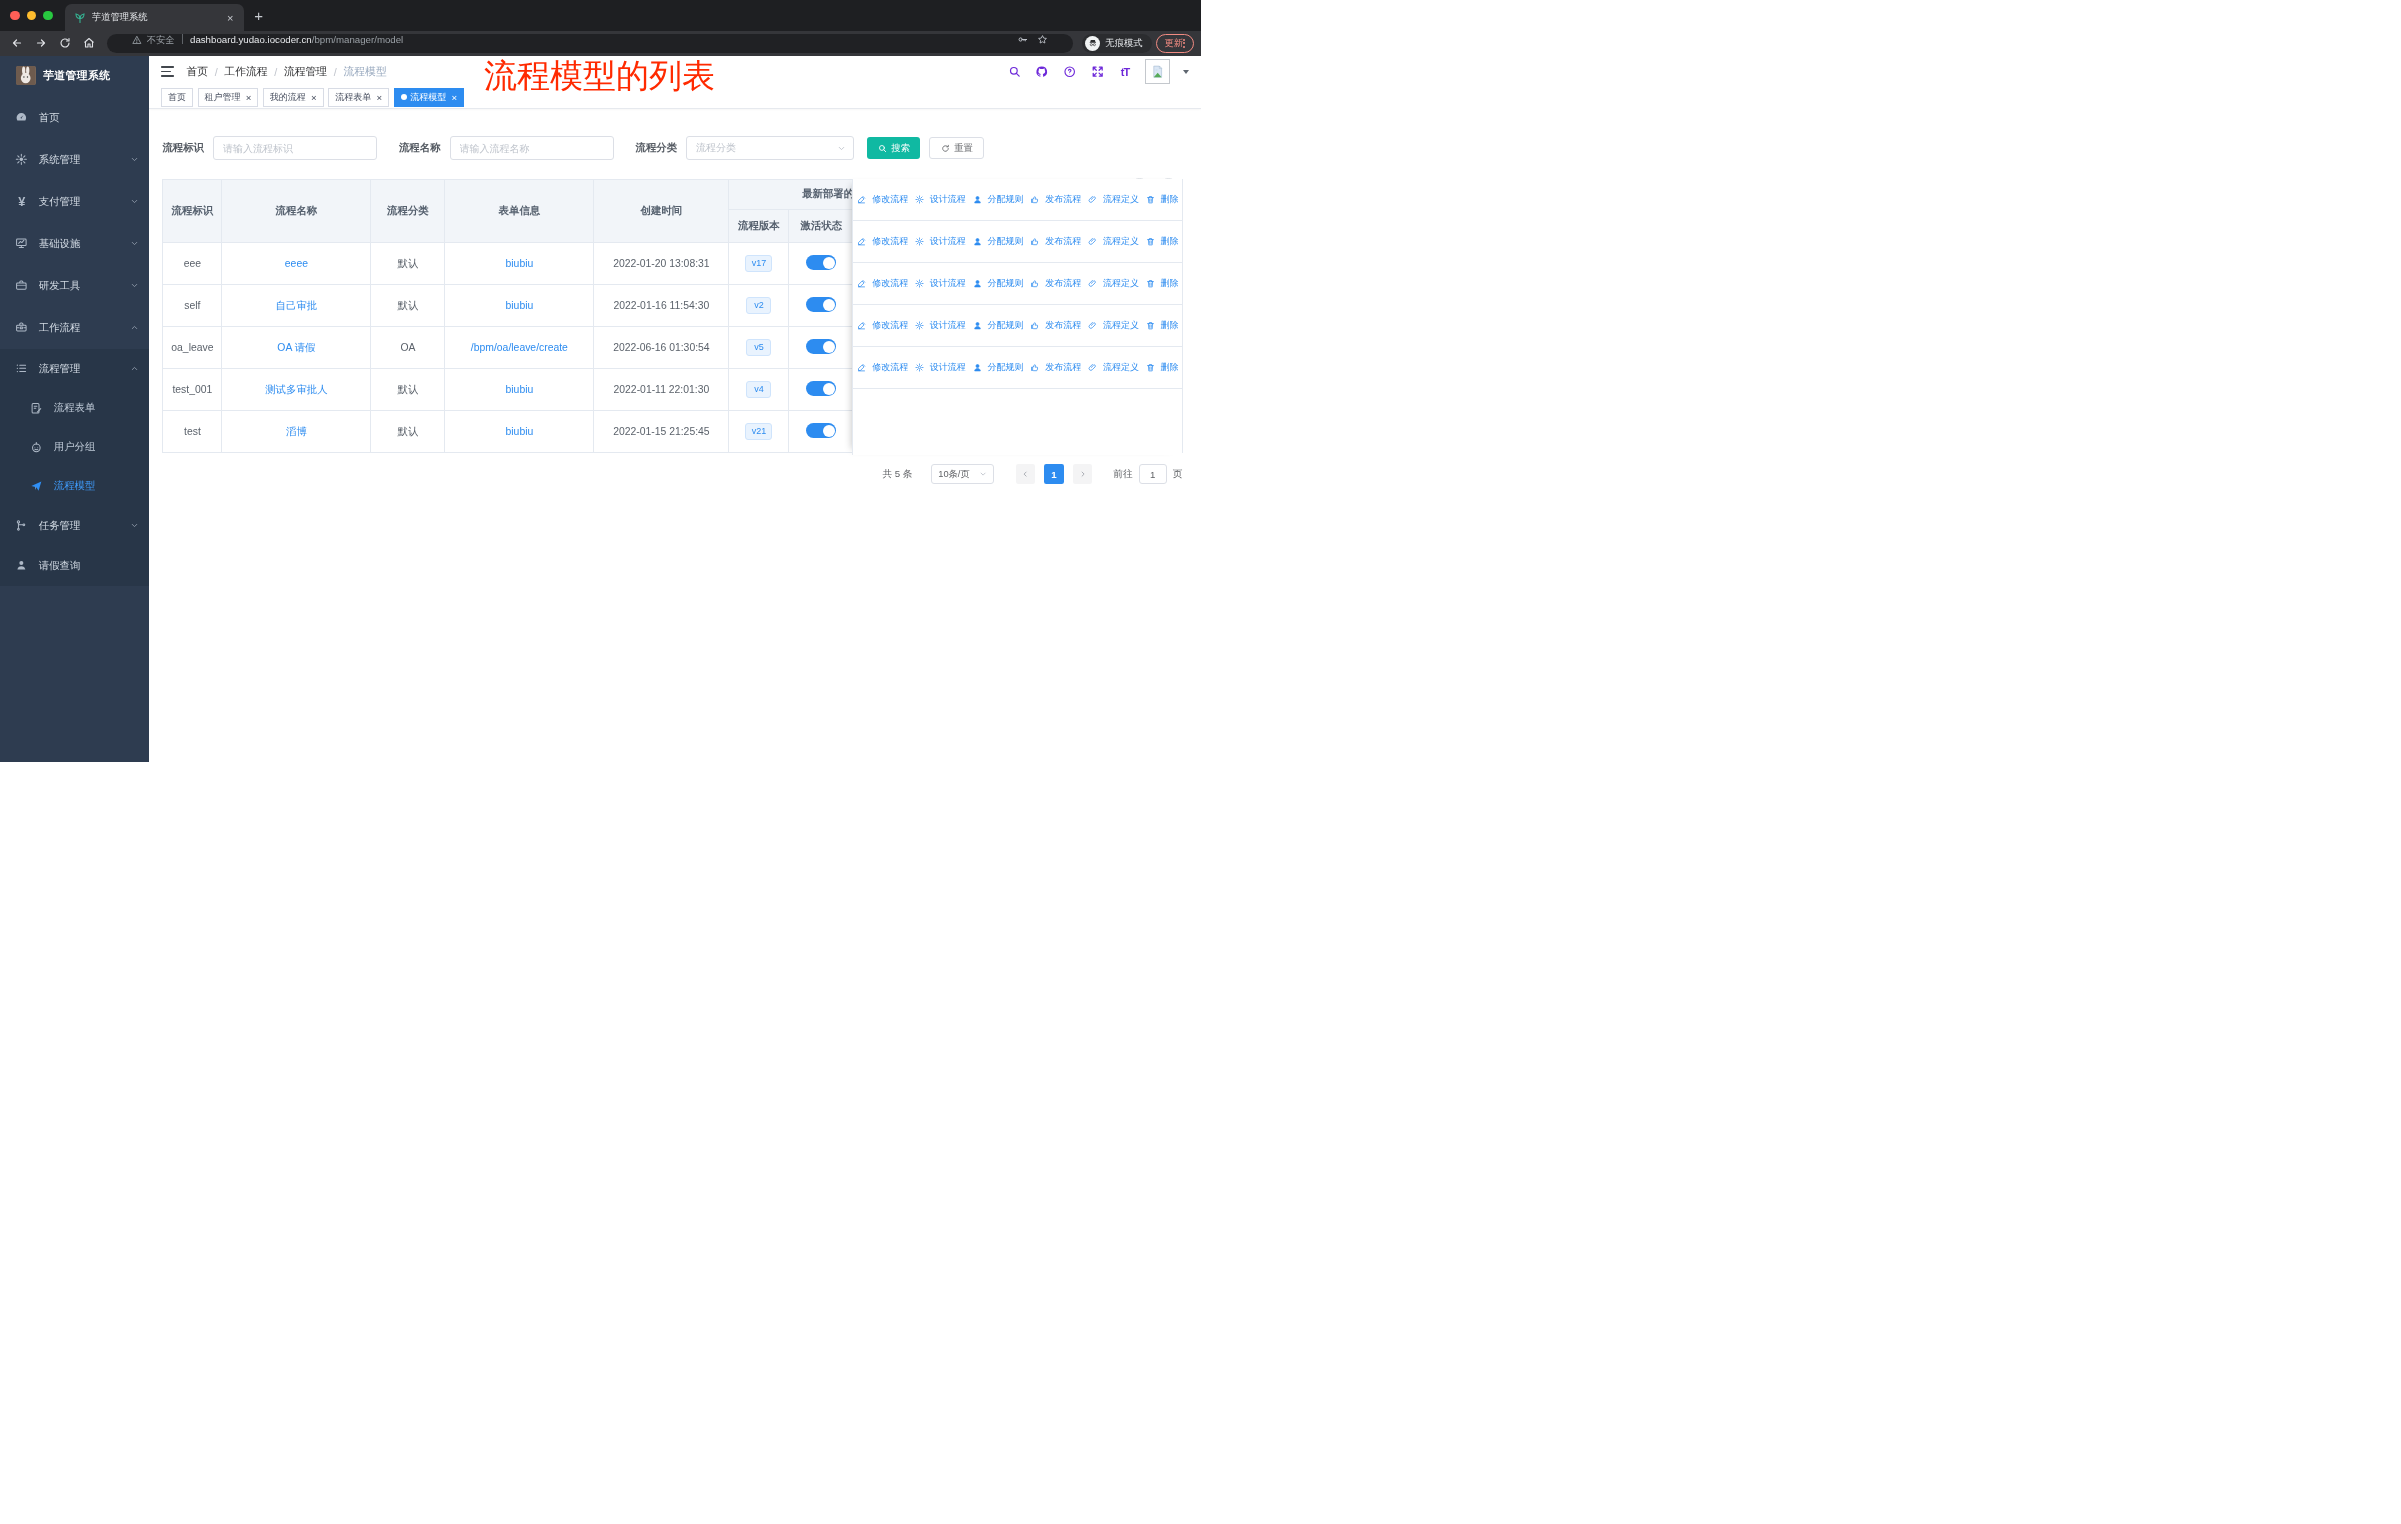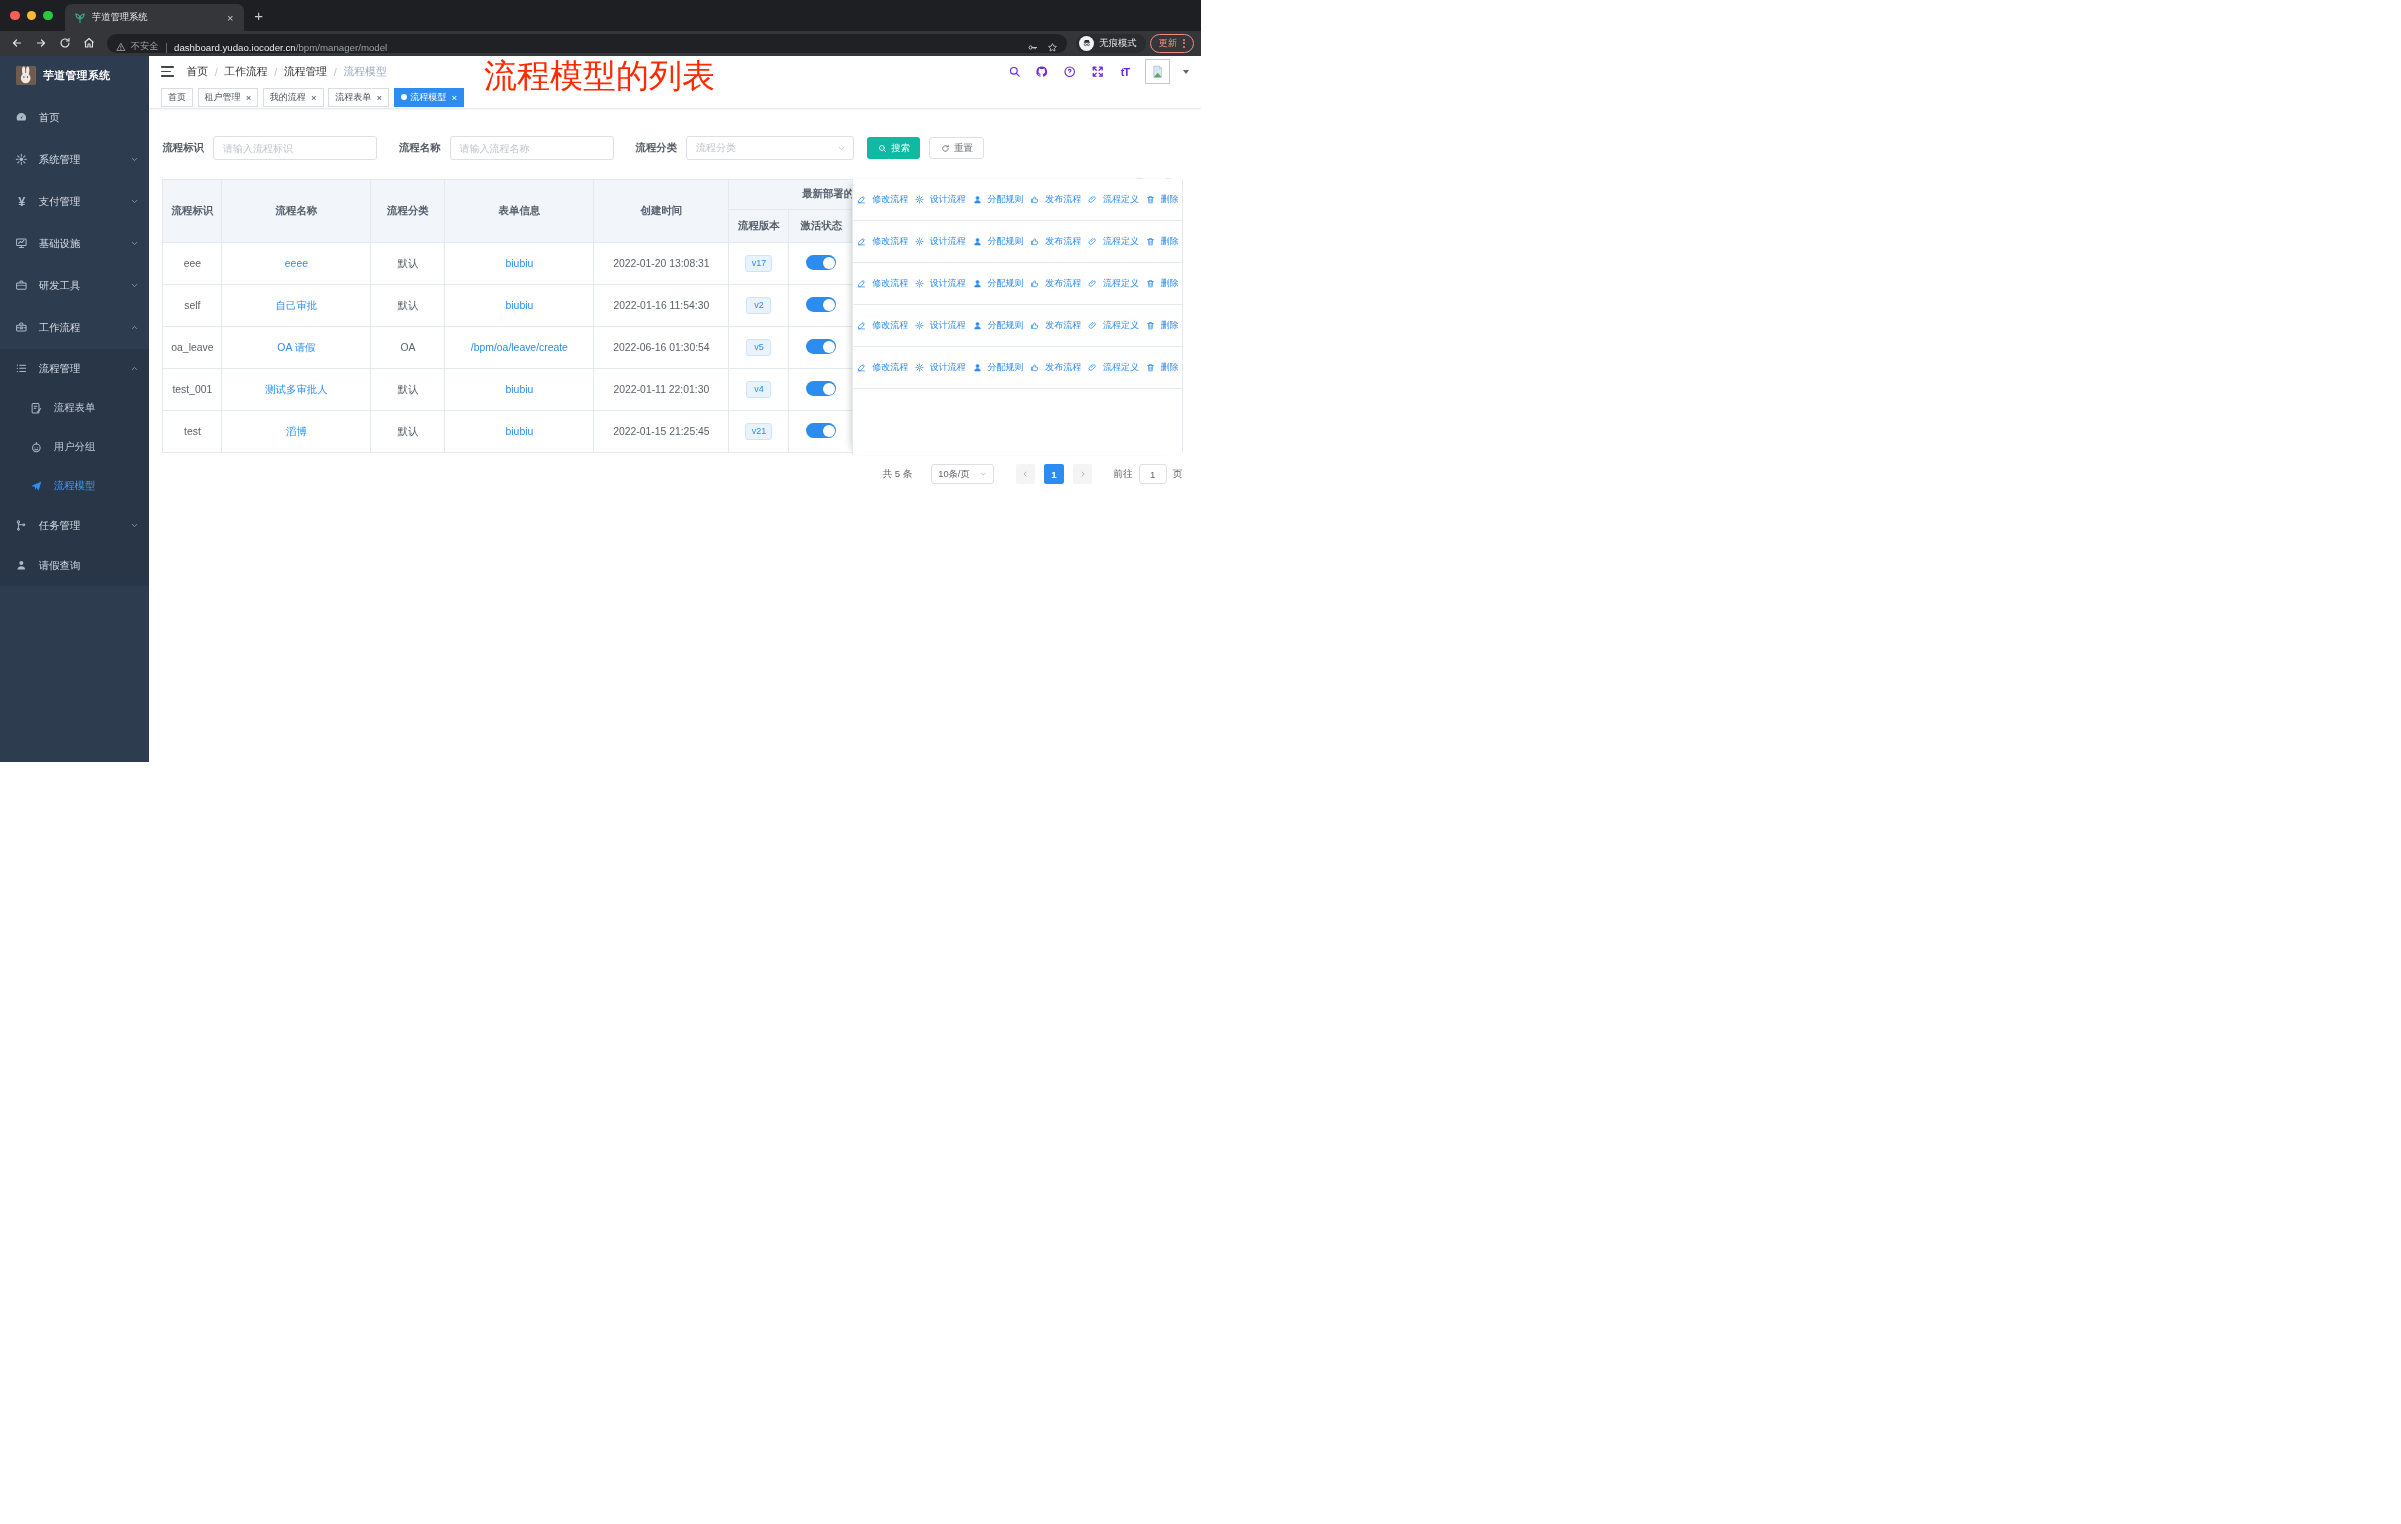--- a/index.html
+++ b/index.html
@@ -14,32 +14,32 @@
   .traffic i { width:9.7px; height:9.7px; border-radius:50%; display:block; }
   .t-close{background:#ff5f57;} .t-min{background:#febc2e;} .t-zoom{background:#28c840;}
   .tab { height:27px; margin-top:4.5px; width:179px; background:#35363a; border-radius:6.7px 6.7px 0 0; display:flex; align-items:center; padding:0 7.4px 0 9px; color:#e8eaed; font-size:9.3px; }
   .tab .fav { width:12px; height:12px; margin-right:6px; }
   .tab .title { flex:1; white-space:nowrap; overflow:hidden; }
   .tab .x { color:#c7cad0; font-size:11px; padding:0 3px; }
   .newtab { color:#c7cad0; font-size:15px; margin-left:10.4px; font-weight:300; }
   .toolbar { height:24.6px; background:#35363a; display:flex; align-items:center; padding:0 7.4px; gap:4.5px; }
   .nav-ic { width:19.4px; height:19.4px; display:flex; align-items:center; justify-content:center; color:#dfe1e5; }
   .nav-ic svg { width:12px; height:12px; }
-  .omnibox { flex:1; height:19.4px; background:#202124; border-radius:9.7px; display:flex; align-items:flex-end; padding:0 9px; margin:0 4.5px; min-width:0; }
+  .omnibox { flex:1; height:19.4px; background:#202124; border-radius:9.7px; display:flex; align-items:flex-start; padding:0 25px; margin:0 4.5px; min-width:0; }
   .warn { display:flex; align-items:center; gap:4.5px; color:#9aa0a6; font-size:9.3px; }
   .warn svg { width:9.7px; height:9.7px; }
   .omni-sep { width:0.7px; height:10.4px; background:#5f6368; margin:0 7.4px; }
   .url { font-size:9.7px; color:#e8eaed; white-space:nowrap; overflow:hidden; flex:1; }
   .url .path { color:#9aa0a6; }
   .omni-right { display:flex; align-items:center; gap:9px; color:#c0c4cb; }
   .omni-right svg { width:11px; height:11px; }
   .incog { height:19.4px; background:#2b2c2f; border-radius:9.7px; display:flex; align-items:center; gap:5.2px; padding:0 9px 0 3px; color:#e8eaed; font-size:9.3px; }
   .incog .cir { width:15px; height:15px; background:#f1f3f4; border-radius:50%; display:flex; align-items:center; justify-content:center; }
   .incog .cir svg { width:9.7px; height:9.7px; }
-  .update { height:19.4px; border:0.7px solid #f28b82; border-radius:9.7px; display:flex; align-items:center; gap:6px; padding:0 7.4px; color:#f28b82; font-size:9.3px; }
+  .update { height:19.4px; border:0.7px solid #f28b82; border-radius:9.7px; display:flex; align-items:center; padding:0 7.4px; color:#f28b82; font-size:9.3px; }
   .update .dots { display:flex; flex-direction:column; gap:1.5px; }
   .update .dots i { width:2.2px; height:2.2px; border-radius:50%; background:#f28b82; }
 
   
   .app { position:absolute; top:56px; left:0; right:0; bottom:0; display:flex; }
   .sidebar { width:149px; background:#2e3c50; color:#c3cdd9; flex-shrink:0; }
   .logo-row { height:39px; display:flex; align-items:center; padding-left:16.4px; gap:7.4px; }
   .logo-img { width:19.4px; height:19.4px; border-radius:2.2px; background:#7d6b5d; overflow:hidden; display:flex; align-items:center; justify-content:center; }
   .logo-title { color:#fff; font-size:10.8px; font-weight:700; letter-spacing:0.4px; }
   .menu { margin-top:1.5px; }

